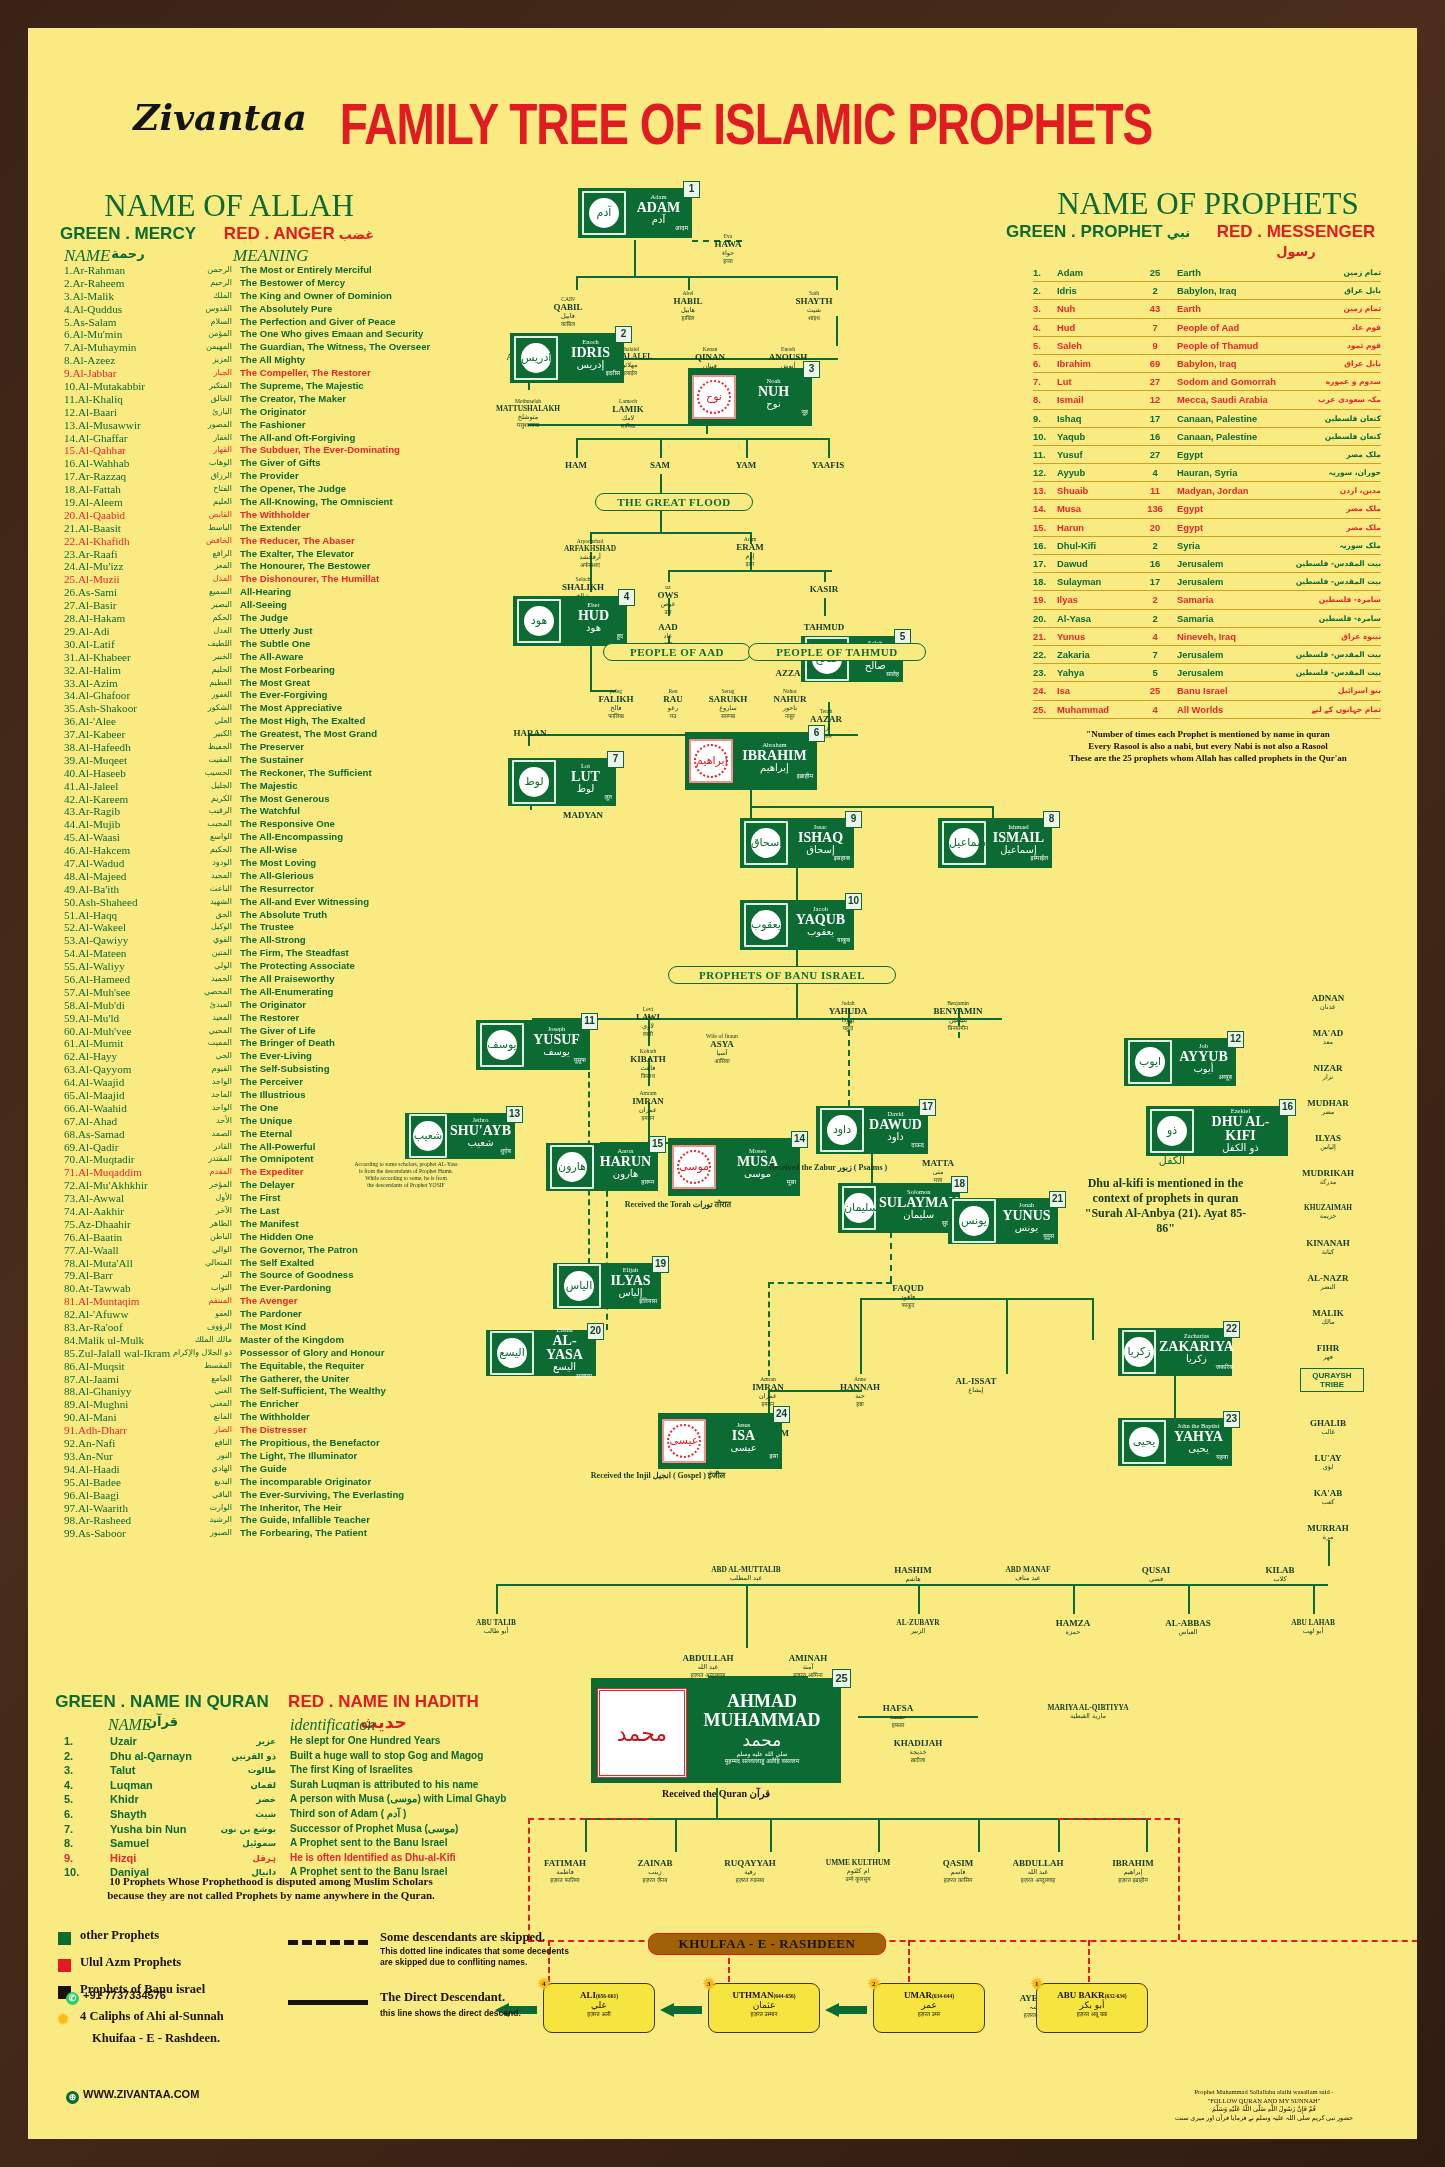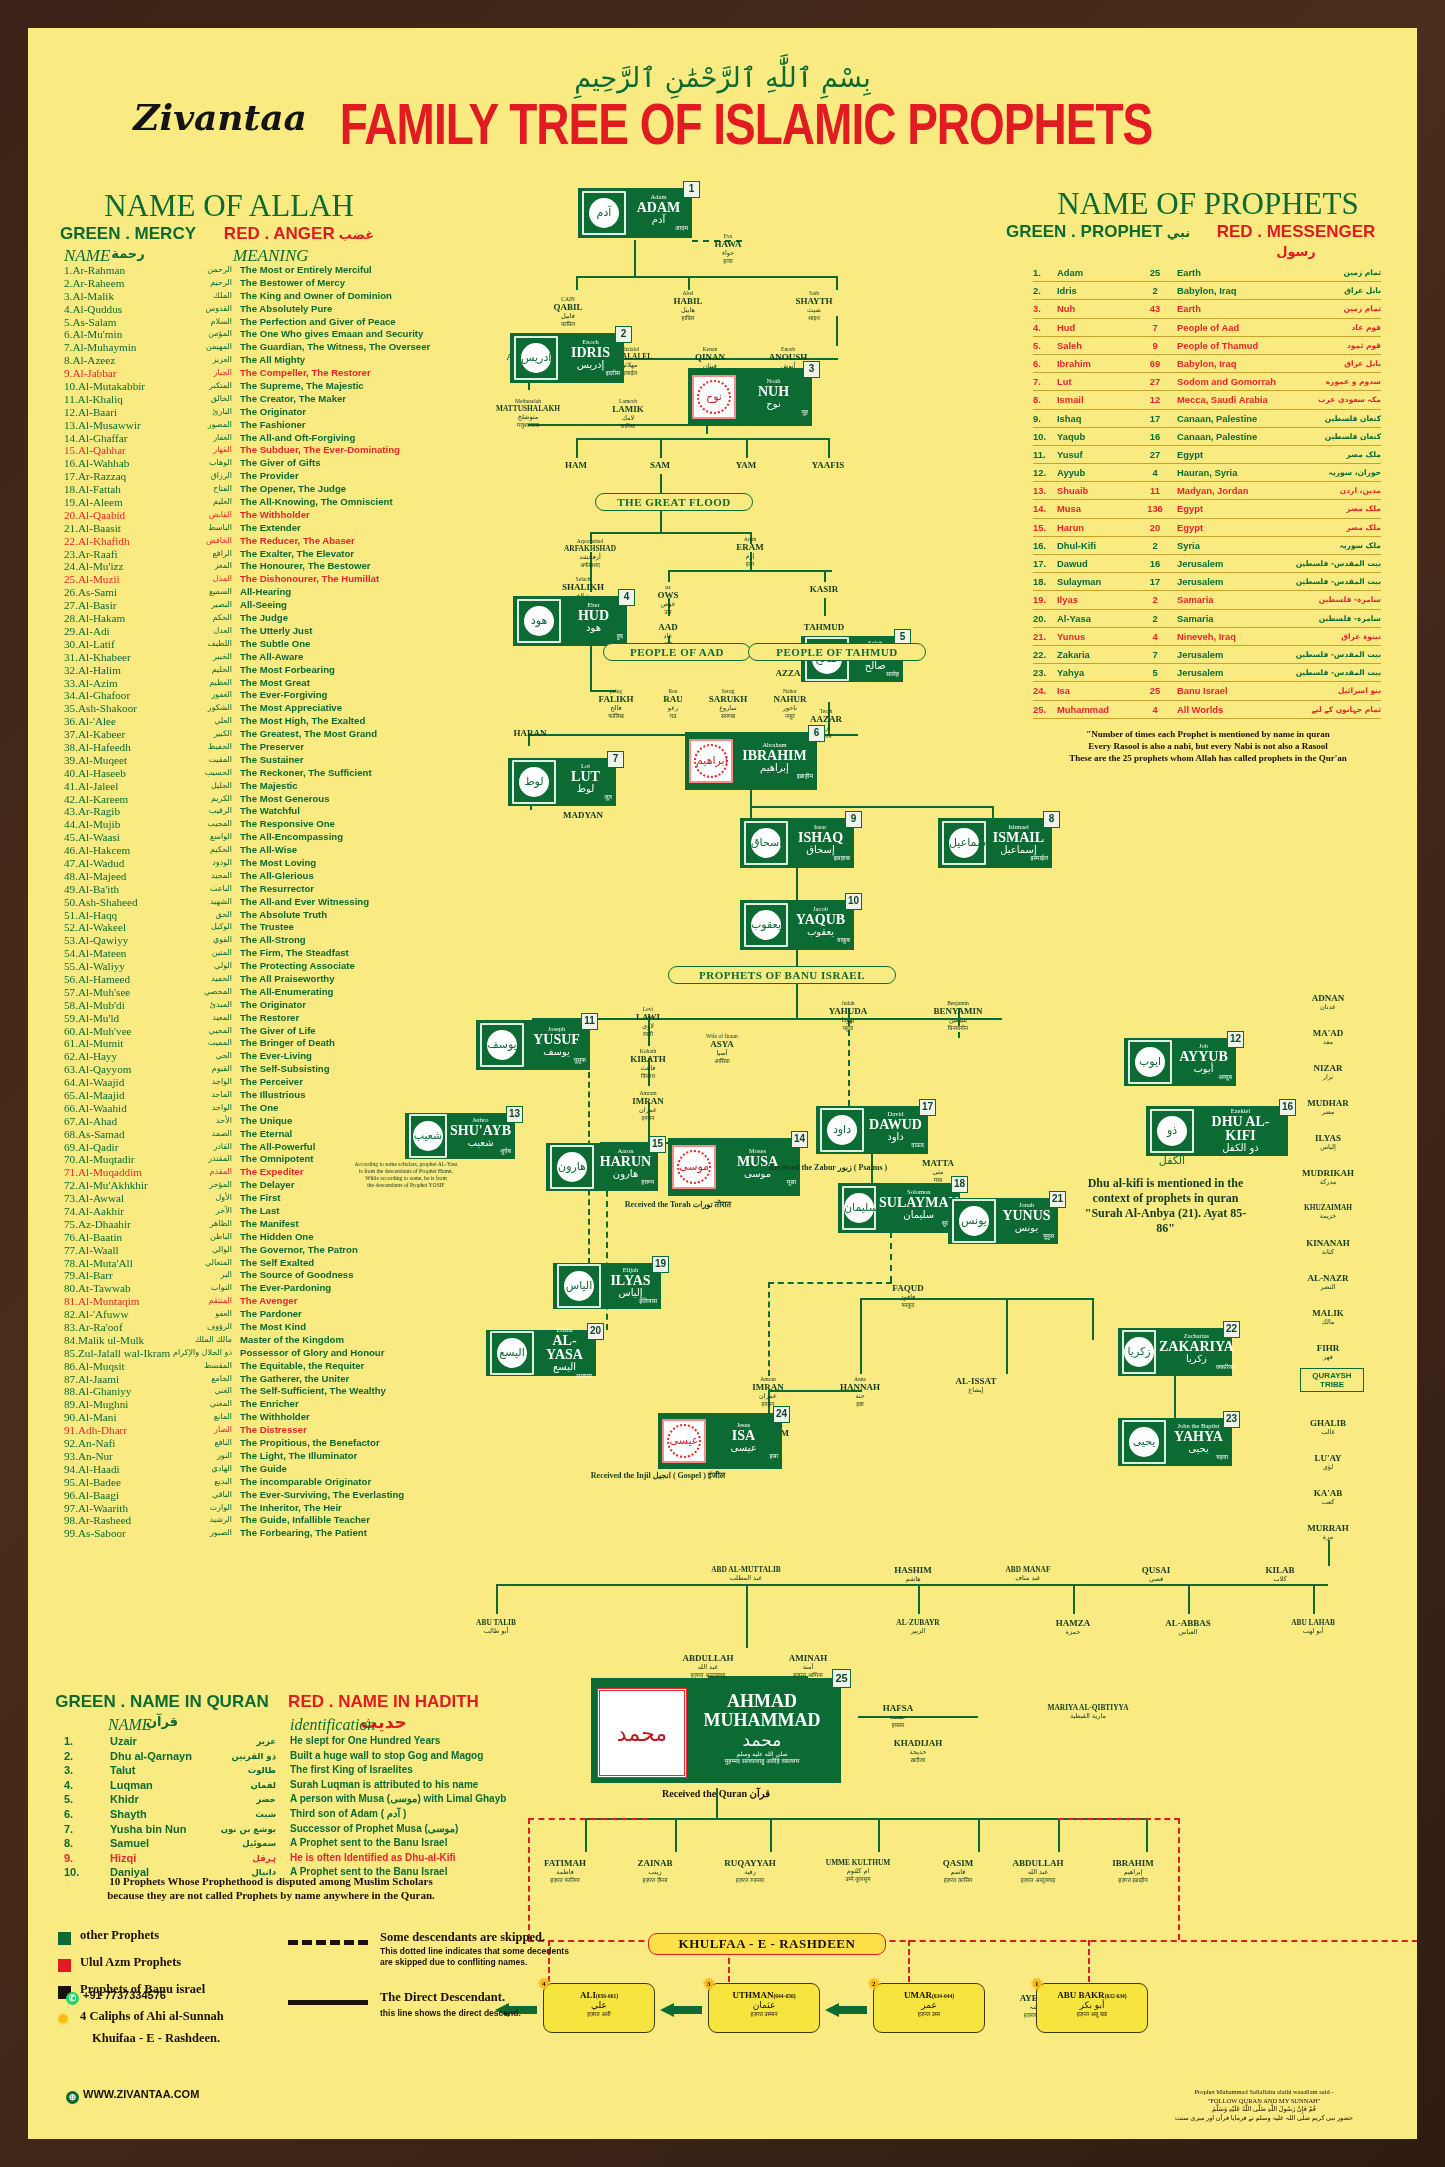--- a/index.html
+++ b/index.html
@@ -128,21 +128,20 @@
   .tribebox{position:absolute;background:#faea82;border:1.5px solid #0b6b33;color:#0b6b33;
         font-size:8px;font-weight:bold;text-align:center;font-family:"Liberation Sans",sans-serif;
         padding:2px 3px;line-height:1.15;}
 </style>
 </head>
 <body>
 
 <div id="frame">
 <div id="poster">
 
-  <div class="abs" id="bismillah">بِسْمِ ٱللَّٰهِ ٱلرَّحْمَٰنِ ٱلرَّحِيمِ</div>
   <div class="abs" id="brand">Zivantaa</div>
   <div class="abs" id="maintitle">FAMILY TREE OF ISLAMIC PROPHETS</div>
 
   <div class="abs sechead" style="left:36px;top:160px;width:330px;">NAME OF ALLAH</div>
   <div class="abs" style="left:20px;top:196px;width:160px;text-align:center;">
     <span class="keyline kgreen">GREEN . MERCY</span>
     <span class="keyline kgreen" style="font-family:'DejaVu Sans',sans-serif;font-size:13px;">رحمة</span>
   </div>
   <div class="abs" style="left:186px;top:196px;width:170px;text-align:center;">
     <span class="keyline kred">RED . ANGER</span>
@@ -1605,21 +1604,21 @@
             <span class="big">ISA</span>
             <span class="arb">عيسى</span>
             <span class="hin">इसा</span>
           </div>
           <div class="pnum">24</div>
         </div>
         <div class="cap" style="left: 567px; top: 465px; width: 140px;">THE GREAT FLOOD</div>
         <div class="cap" style="left: 575px; top: 615px; width: 130px;">PEOPLE OF AAD</div>
         <div class="cap" style="left: 720px; top: 615px; width: 160px;">PEOPLE OF TAHMUD</div>
         <div class="cap" style="left: 640px; top: 938px; width: 210px;">PROPHETS OF BANU ISRAEL</div>
-        <div class="cap" style="left: 620px; top: 1905px; width: 220px; border-color: rgb(225, 27, 34); color: rgb(26, 18, 8); background: #fde047; font-size: 13px;">KHULFAA - E - RASHDEEN</div>
+        <div class="cap" style="left: 620px; top: 1905px; width: 220px; border-color: rgb(225, 27, 34); color: rgb(26, 18, 8); background: #a16207; font-size: 13px;">KHULFAA - E - RASHDEEN</div>
         <div class="note" style="left: 560px; top: 1172px; width: 180px; white-space: pre-line; font-size: 8px; font-weight: bold;">Received the Torah   تورات   तोरात</div>
         <div class="note" style="left: 710px; top: 1135px; width: 180px; white-space: pre-line; font-size: 8px; font-weight: bold;">Received the Zabur   زبور  ( Psalms )</div>
         <div class="note" style="left: 540px; top: 1443px; width: 180px; white-space: pre-line; font-size: 8px; font-weight: bold;">Received the Injil   انجیل  ( Gospel )  इंजील</div>
         <div class="note" style="left: 1050px; top: 1148px; width: 175px; white-space: pre-line; font-size: 12px; font-weight: bold;">Dhu al-kifi is mentioned in the
 context of prophets in quran
 "Surah Al-Anbya (21). Ayat 85-86"</div>
         <div class="note" style="left: 298px; top: 1133px; width: 160px; white-space: pre-line;">According to some scholars, prophet AL-Yasa
 is from the descendants of Prophet Hamn.
 While according to some, he is from
 the descendants of Prophet YOSIF</div>

